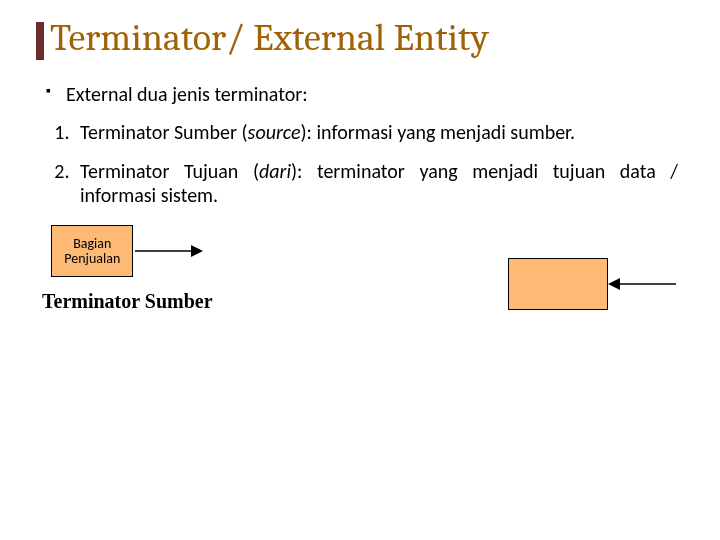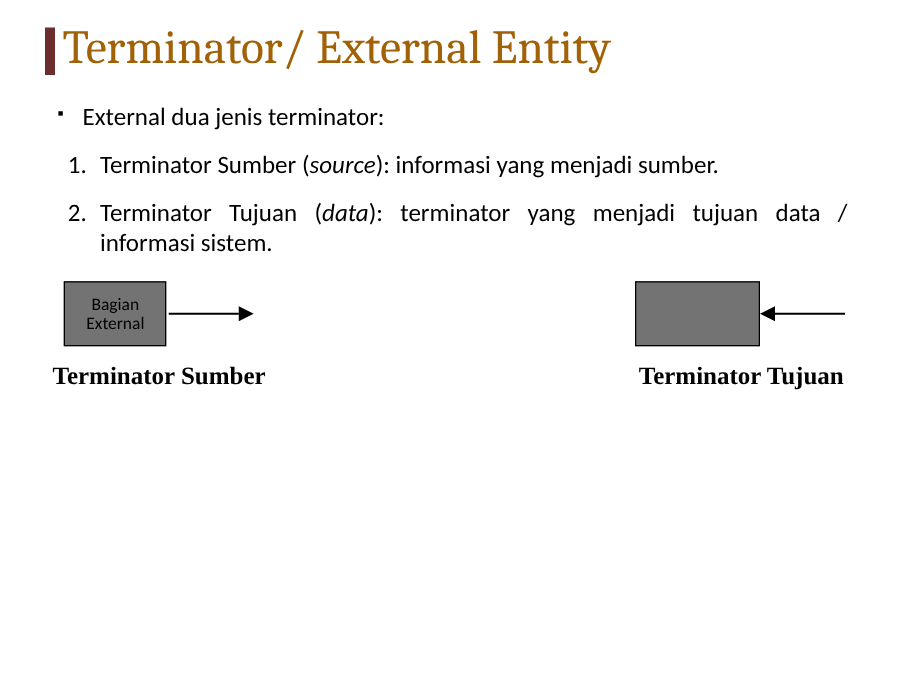--- a/index.html
+++ b/index.html
@@ -82,21 +82,21 @@
     flex-direction: column;
     align-items: center;
   }
   .dg-top {
     display: flex;
     align-items: center;
     height: 60px;
   }
   .box {
     border: 1.5px solid #000;
-    background: #737373;
+    background: #fdba74;
     display: flex;
     align-items: center;
     justify-content: center;
     text-align: center;
     font-size: 14px;
     line-height: 1.1;
     box-sizing: border-box;
   }
   .box.labeled { width: 82px; height: 52px; padding: 2px; }
   .box.empty   { width: 100px; height: 52px; }
@@ -120,49 +120,48 @@
 
     <ul class="bullets">
       <li>External dua jenis terminator:</li>
     </ul>
 
     <ol class="nums">
       <li>
         <span>Terminator Sumber (</span><span class="italic">source</span><span>): informasi yang menjadi sumber.</span>
       </li>
       <li>
-        <span>Terminator Tujuan (</span><span class="italic">data</span><span>): terminator yang menjadi tujuan data / informasi sistem.</span>
+        <span>Terminator Tujuan (</span><span class="italic">dari</span><span>): terminator yang menjadi tujuan data / informasi sistem.</span>
       </li>
     </ol>
 
     <div class="diagram-row">
 
       <div class="dg">
         <div class="dg-top">
           <div class="box labeled">
             <div>
               <span>Bagian</span><br>
-              <span>External</span>
+              <span>Penjualan</span>
             </div>
           </div>
           <svg class="arrow" width="70" height="20">
             <line x1="2" y1="10" x2="58" y2="10" stroke="#000" stroke-width="1.5"></line>
             <polygon points="58,4 70,10 58,16" fill="#000"></polygon>
           </svg>
         </div>
         <div class="dg-caption">Terminator Sumber</div>
       </div>
 
       <div class="dg">
         <div class="dg-top">
           <div class="box empty"></div>
           <svg class="arrow" width="70" height="20">
             <polygon points="12,4 0,10 12,16" fill="#000"></polygon>
             <line x1="12" y1="10" x2="68" y2="10" stroke="#000" stroke-width="1.5"></line>
           </svg>
         </div>
-        <div class="dg-caption">Terminator Tujuan</div>
       </div>
 
 
     </div>
   </div>
 </div>
 
 </body></html>

